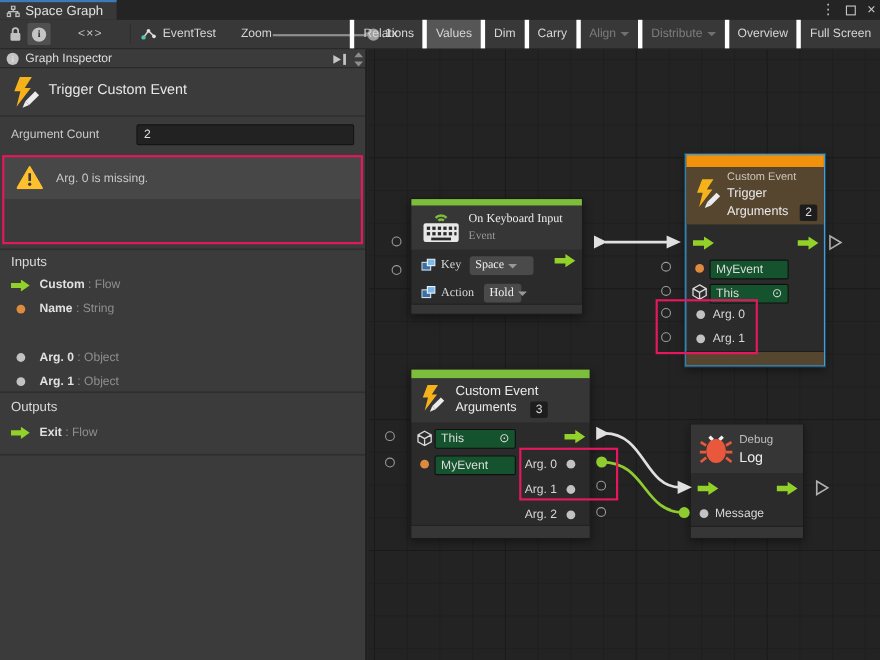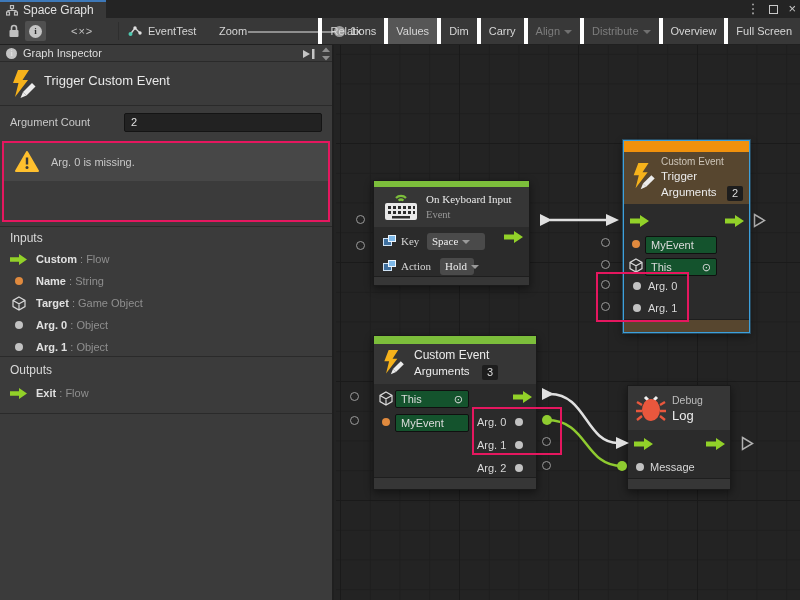--- a/index.html
+++ b/index.html
@@ -199,28 +199,20 @@
       <span>
           <svg width="18" height="11" viewBox="0 0 18 11">
             <path d="M0 3.2 h9 V0 l8 5.5 -8 5.5 V7.8 H0 Z" fill="#92d129"></path>
           </svg>
         </span>
       <span><b>Custom</b> <span class="typ"><span>:</span> <span>Flow</span></span></span>
     </div>
     <div class="iorow" style="top:228px;">
       <span class="dot or" style="margin:0 5px;"></span>
       <span><b>Name</b> <span class="typ"><span>:</span> <span>String</span></span></span>
-    </div>
-    <div class="iorow" style="top:250px;">
-      <span style="margin:0 2px;">
-        <svg width="14" height="15" viewBox="0 0 14 15">
-            <path d="M7 1 L13 4.4 V10.6 L7 14 L1 10.6 V4.4 Z M1 4.4 L7 7.8 L13 4.4 M7 7.8 V14" fill="none" stroke="#d8d8d8" stroke-width="1.2"></path>
-          </svg>
-      </span>
-      <span><b>Target</b> <span class="typ"><span>:</span> <span>Game Object</span></span></span>
     </div>
     <div class="iorow" style="top:272px;">
       <span class="dot gy" style="margin:0 5px;"></span>
       <span><b>Arg. 0</b> <span class="typ"><span>:</span> <span>Object</span></span></span>
     </div>
     <div class="iorow" style="top:294px;">
       <span class="dot gy" style="margin:0 5px;"></span>
       <span><b>Arg. 1</b> <span class="typ"><span>:</span> <span>Object</span></span></span>
     </div>
 

